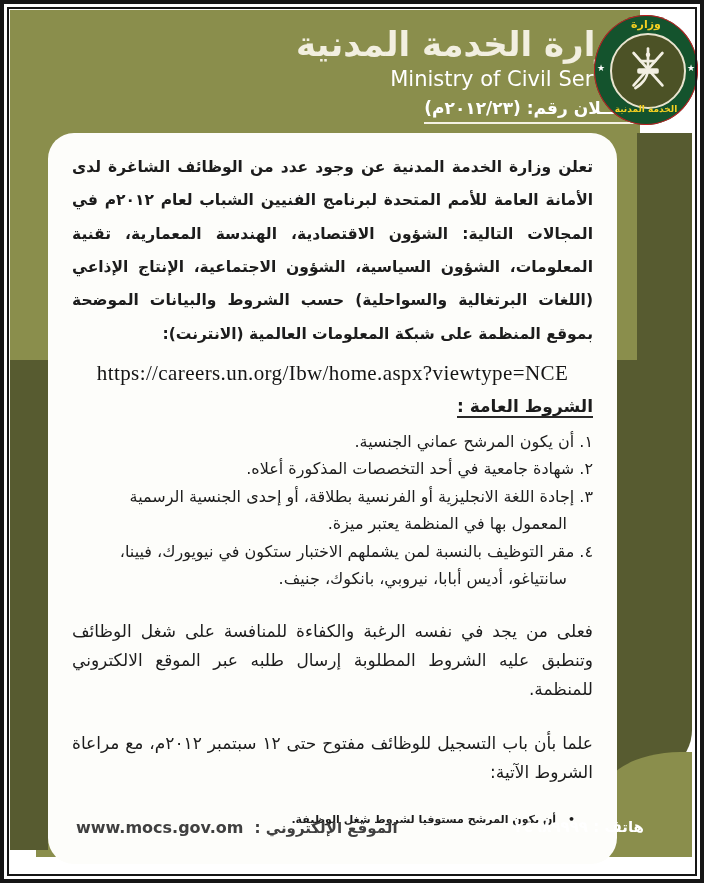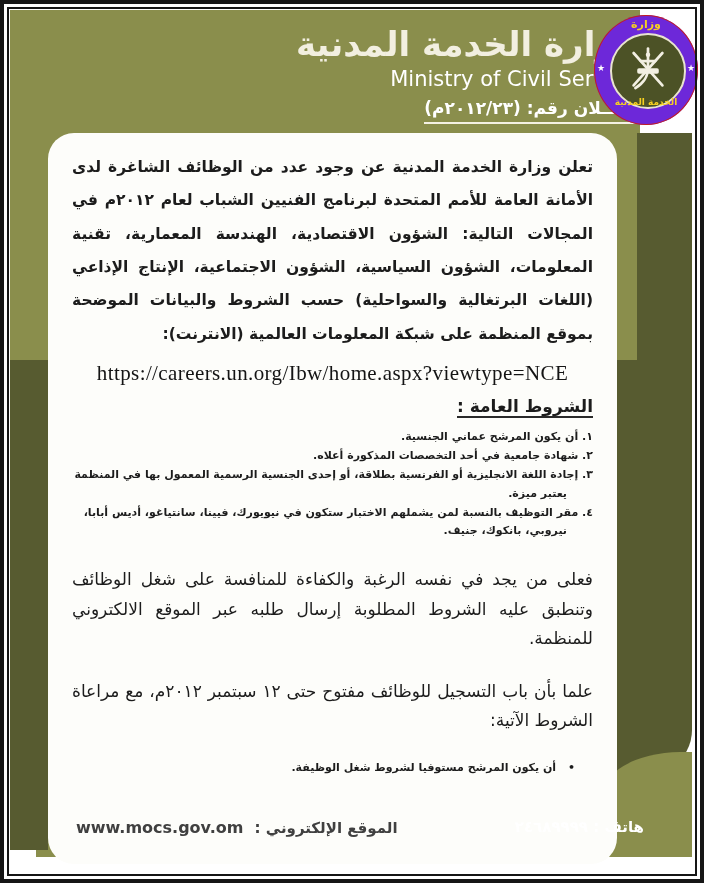--- a/index.html
+++ b/index.html
@@ -21,41 +21,41 @@
                border-top-left-radius:80px 48px;z-index:4;}
 
   
   .header-block{position:absolute;top:24px;right:68px;text-align:right;z-index:10;color:#f4f1e3;}
   .title-ar{font-size:34px;font-weight:700;letter-spacing:-1px;line-height:1.2;color:#f2efe0;}
   .title-en{font-size:21px;font-weight:400;color:#ffffff;margin-top:2px;line-height:1.2;}
   .announce-no{display:inline-block;font-size:17px;font-weight:700;color:#ffffff;margin-top:6px;
                padding-bottom:4px;border-bottom:2px solid #f4f1e3;}
 
   
-  .emblem{position:absolute;left:594px;top:15px;width:104px;height:110px;background:#6d28d9;
+  .emblem{position:absolute;left:594px;top:15px;width:104px;height:110px;background:#14532d;
           border-radius:50%;z-index:20;box-shadow:0 0 0 1px #c41d22 inset;}
   .emblem-inner{position:absolute;left:16px;top:18px;width:72px;height:72px;border-radius:50%;
           background:#4c5226;border:2px solid #e9e4cf;display:flex;align-items:center;justify-content:center;}
   .emblem-top-text{position:absolute;top:3px;left:0;width:100%;text-align:center;color:#f6d021;
           font-size:11px;font-weight:700;}
-  .emblem-bottom-text{position:absolute;bottom:18px;left:0;width:100%;text-align:center;color:#f6d021;
+  .emblem-bottom-text{position:absolute;bottom:11px;left:0;width:100%;text-align:center;color:#f6d021;
           font-size:9px;font-weight:700;}
   .emblem-star{position:absolute;top:48px;color:#ffffff;font-size:9px;}
   .star-left{left:3px;} .star-right{right:3px;}
 
   
   .card{position:absolute;left:48px;top:133px;width:569px;height:731px;background:#fdfdfa;
         border-radius:26px;z-index:8;overflow:hidden;}
   .card-inner{direction:rtl;padding:14px 24px 0 24px;color:#1c1c1c;}
   .intro{font-size:15.5px;font-weight:700;line-height:2.15;text-align:justify;margin:4px 0 6px;}
   .url-line{direction:ltr;text-align:center;font-family:"Liberation Serif","DejaVu Serif",serif;
             font-size:21px;letter-spacing:0.4px;margin:10px 0 4px;color:#141414;}
   .section-heading{display:inline-block;font-size:17px;font-weight:700;border-bottom:2px solid #2a2a2a;
             margin:6px 0 10px;}
-  .cond-list{font-size:11px;font-weight:700;line-height:1.72;text-align:right;}
+  .cond-list{font-size:16px;font-weight:400;line-height:1.72;text-align:right;}
   .cond-item{padding-right:26px;text-indent:-26px;}
   .para{font-size:17px;font-weight:400;line-height:1.72;text-align:justify;margin-top:24px;}
   .bullets{margin-top:24px;font-size:11px;font-weight:700;line-height:1.72;}
   .bullet-item{padding-right:34px;text-indent:-16px;}
   .bullet-mark{margin-left:8px;}
 
   
   .footer-phone{position:absolute;top:818px;right:60px;z-index:12;color:#ffffff;font-size:15px;
                 font-weight:700;direction:rtl;}
   .footer-site{position:absolute;top:818px;left:76px;z-index:12;color:#404040;direction:rtl;}

